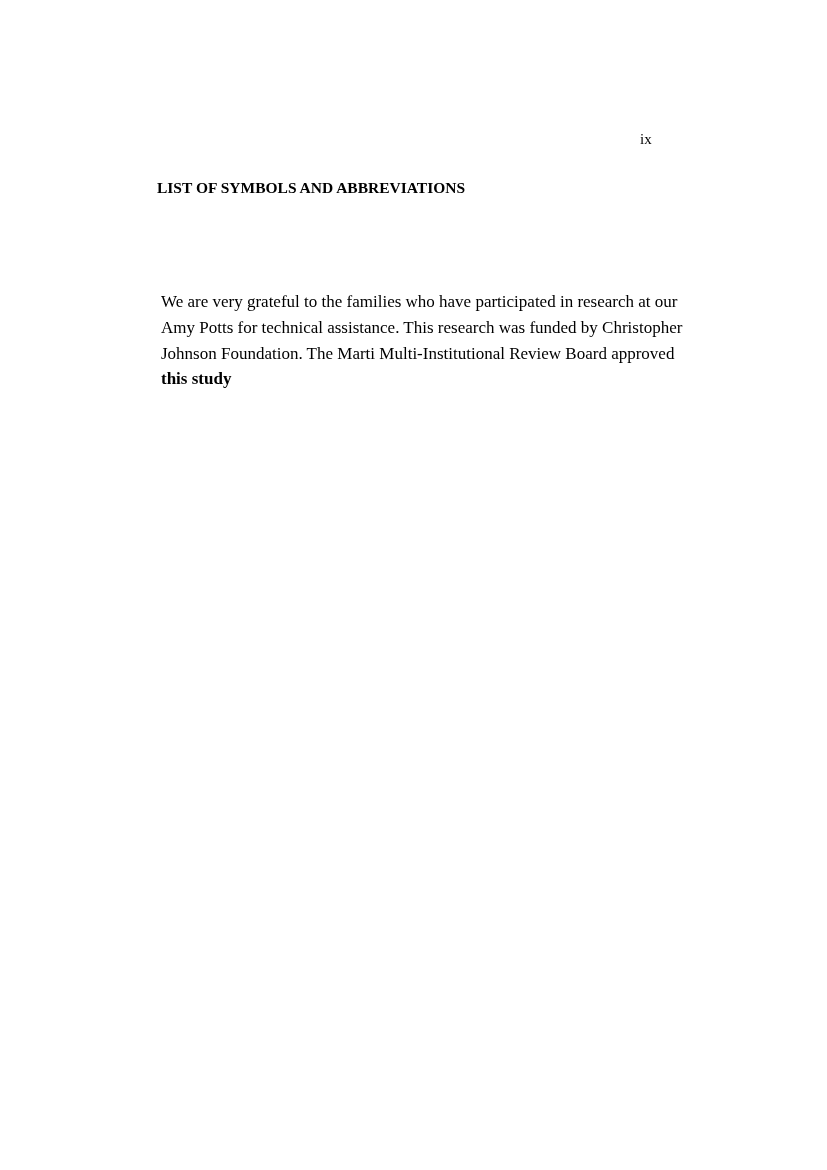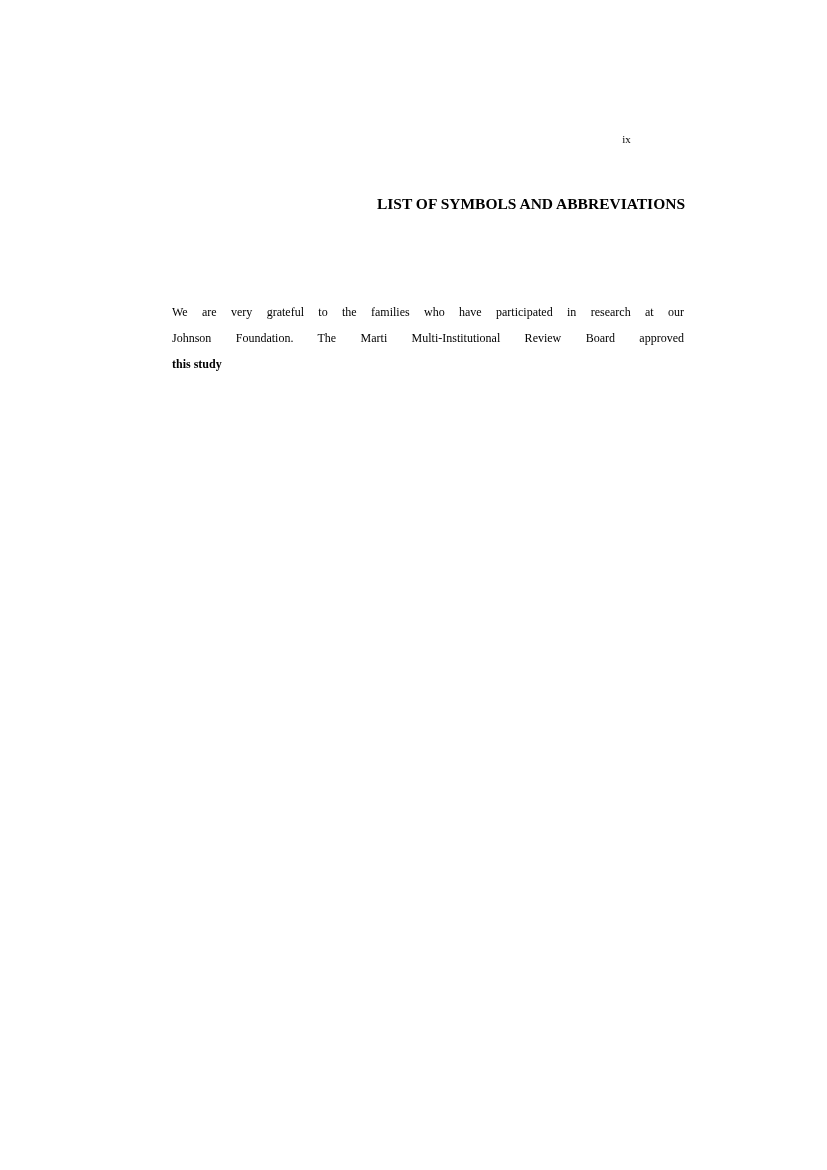--- a/index.html
+++ b/index.html
@@ -11,46 +11,46 @@
       width: 827px;
       height: 1170px;
       position: relative;
       overflow: hidden;
       font-family: "Liberation Serif", "DejaVu Serif", serif;
       color: #000000;
     }
     .page-number {
       position: absolute;
       top: 130px;
-      left: 612px;
+      left: 640px;
       width: 29px;
-      text-align: center;
-      font-size: 11px;
+      text-align: left;
+      font-size: 15px;
       line-height: 18px;
     }
     .page-title {
       position: absolute;
       top: 178px;
       left: 157px;
       width: 512px;
-      text-align: right;
+      text-align: left;
       font-weight: bold;
       font-size: 15.5px;
       line-height: 20px;
-      margin: 16px;
+      margin: 0;
     }
     .body-paragraph {
       position: absolute;
       top: 285px;
       left: 157px;
       width: 512px;
-      font-size: 12px;
+      font-size: 17px;
       line-height: 25.8px;
       text-align: justify;
-      margin: 15px;
+      margin: 4px;
     }
     .line {
       display: block;
       text-align: justify;
       text-align-last: justify;
       white-space: nowrap;
     }
     .line.last {
       text-align-last: left;
       font-weight: bold;
@@ -58,15 +58,16 @@
   </style>
 </head>
 <body>
 
 <div class="page-number">ix</div>
 
 <h1 class="page-title">LIST OF SYMBOLS AND ABBREVIATIONS</h1>
 
 <p class="body-paragraph">
   <span class="line">We are very grateful to the families who have participated in research at our</span>
+  <span class="line">Amy Potts for technical assistance.  This research was funded by Christopher</span>
   <span class="line">Johnson Foundation.  The Marti Multi-Institutional Review Board approved</span>
   <span class="line last">this study</span>
 </p>
 
 </body></html>

